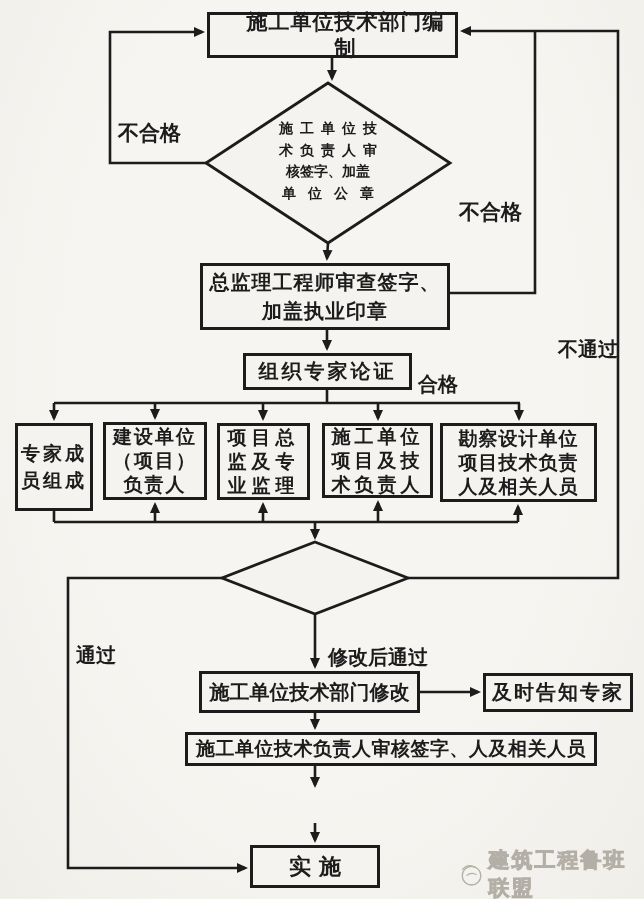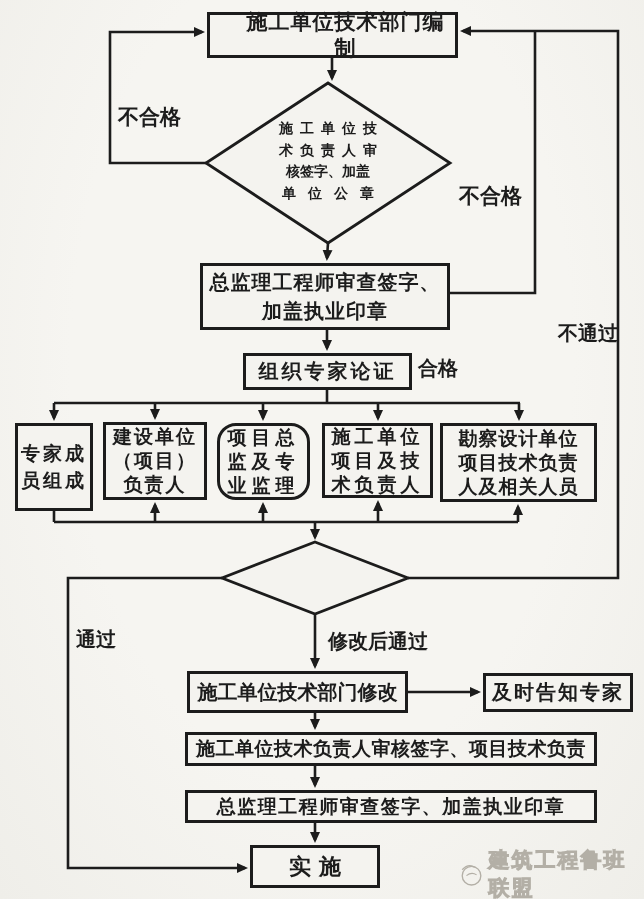--- a/index.html
+++ b/index.html
@@ -37,26 +37,26 @@
   #d1-text .x{letter-spacing:12px;margin-right:-12px;}
   #n-chief1{font-size:20px;line-height:29px;letter-spacing:1px;}
   #n-organize{font-size:20px;letter-spacing:3px;}
   .expert{font-size:19px;line-height:24px;}
   #n-e1{letter-spacing:3px;line-height:27px;}
   #n-e2{letter-spacing:2px;}
   #n-e3{letter-spacing:5px;}
   #n-e4{letter-spacing:4px;}
   #n-e5{letter-spacing:1px;}
   #d2-text{font-size:20px;letter-spacing:2px;width:130px;}
-  #n-modify{font-size:20px;}
+  #n-modify{font-size:20px;margin-left:12px;}
   #n-notify{font-size:20px;letter-spacing:2px;}
   #n-sign{font-size:19px;letter-spacing:0.5px;}
   #n-chief2{font-size:19px;letter-spacing:1.5px;}
   #n-impl{font-size:22px;letter-spacing:8px;text-indent:8px;}
-  .elabel{font-size:20px;}
+  .elabel{font-size:20px;margin-top:16px;}
   #lb-fail-left,#lb-fail-right{font-size:21px;}
   
   .wm{
     position:absolute;left:458px;top:846px;z-index:3;display:flex;
     align-items:center;gap:5px;color:var(--wm);
   }
   .wm-text{
     font-size:21px;font-weight:700;letter-spacing:2px;
     color:#cdc9c1;-webkit-text-stroke:0.9px var(--wm);
   }
@@ -141,21 +141,21 @@
 
   <div class="node expert" id="n-e1" style="left:15px;top:423px;width:78px;height:88px;">
     <span>专家成</span>
     <span>员组成</span>
   </div>
   <div class="node expert" id="n-e2" style="left:103px;top:422px;width:104px;height:78px;">
     <span>建设单位</span>
     <span>（项目）</span>
     <span>负责人</span>
   </div>
-  <div class="node expert" id="n-e3" style="left:217px;top:423px;width:93px;height:77px;border-radius:19px;">
+  <div class="node expert" id="n-e3" style="left:217px;top:423px;width:93px;height:77px;">
     <span>项目总</span>
     <span>监及专</span>
     <span>业监理</span>
   </div>
   <div class="node expert" id="n-e4" style="left:322px;top:423px;width:111px;height:75px;">
     <span>施工单位</span>
     <span>项目及技</span>
     <span>术负责人</span>
   </div>
   <div class="node expert" id="n-e5" style="left:440px;top:423px;width:157px;height:79px;">
@@ -167,26 +167,23 @@
 
   <div class="node" id="n-modify" style="left:187px;top:671px;width:221px;height:42px;">
     <span>施工单位技术部门修改</span>
   </div>
 
   <div class="node" id="n-notify" style="left:483px;top:673px;width:150px;height:39px;">
     <span>及时告知专家</span>
   </div>
 
   <div class="node" id="n-sign" style="left:185px;top:732px;width:412px;height:34px;">
-    <span>施工单位技术负责人审核签字、项目技术负责</span>
-  </div>
-
-  <div class="node" id="n-chief2" style="left:185px;top:790px;width:412px;height:33px;">
-    <span>总监理工程师审查签字、加盖执业印章</span>
-  </div>
+    <span>施工单位技术负责人审核签字、人及相关人员</span>
+  </div>
+
 
   <div class="node" id="n-impl" style="left:250px;top:845px;width:130px;height:43px;">
     <span>实施</span>
   </div>
 
   <div class="elabel" id="lb-fail-left" style="left:118px;top:103px;">不合格</div>
   <div class="elabel" id="lb-fail-right" style="left:459px;top:182px;">不合格</div>
   <div class="elabel" id="lb-not-pass" style="left:558px;top:320px;">不通过</div>
   <div class="elabel" id="lb-qualified" style="left:418px;top:355px;">合格</div>
   <div class="elabel" id="lb-pass" style="left:76px;top:626px;">通过</div>

